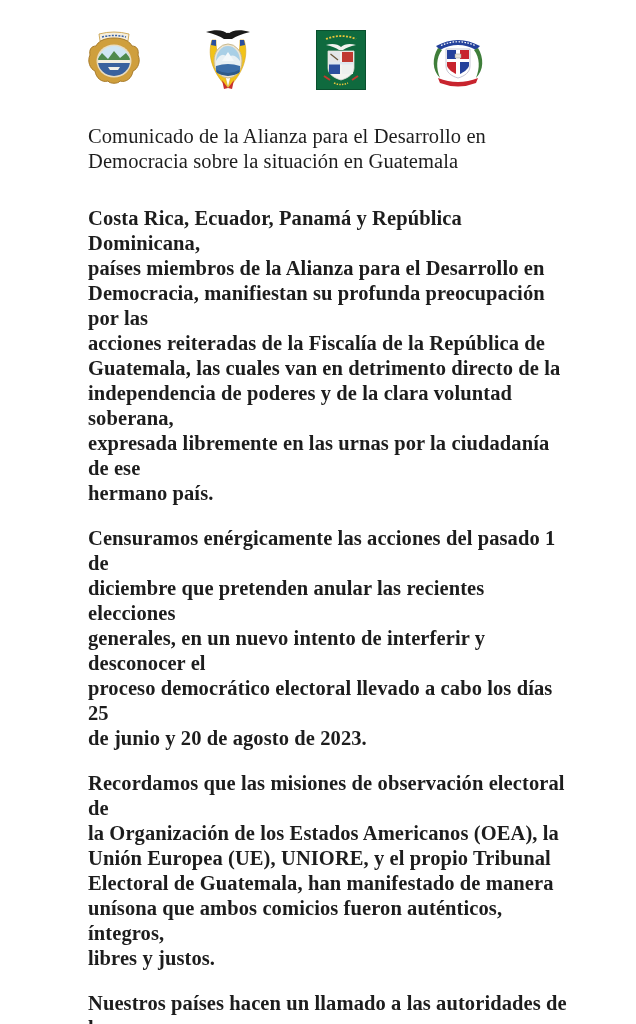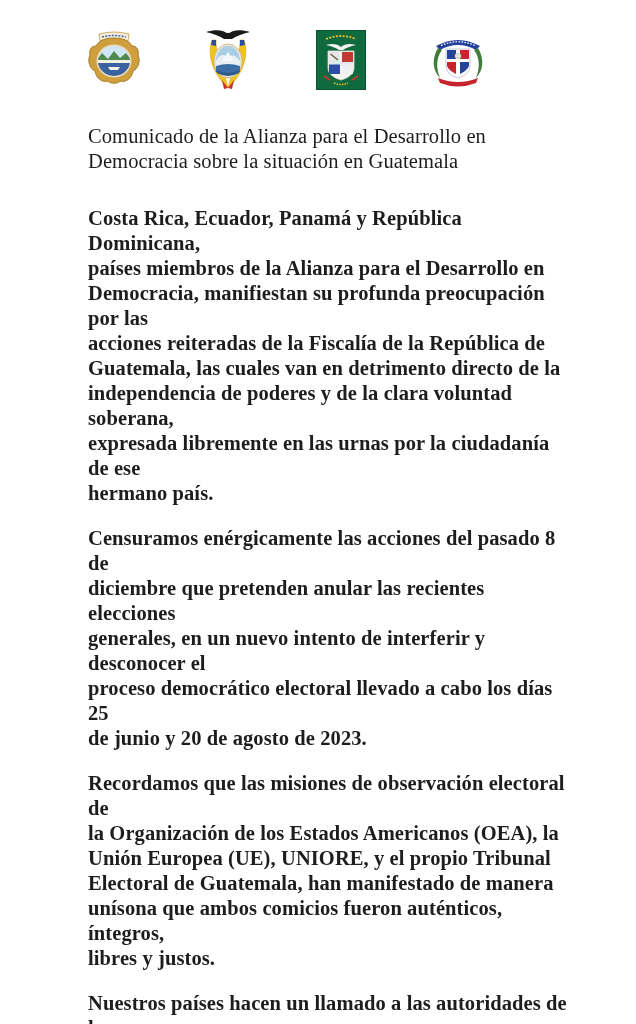--- a/index.html
+++ b/index.html
@@ -134,21 +134,21 @@
     <div class="doc-title">Comunicado de la Alianza para el Desarrollo en
 Democracia sobre la  situación en Guatemala</div>
     <p class="para">Costa Rica, Ecuador, Panamá y República Dominicana,
 países miembros de la Alianza para el Desarrollo en
 Democracia, manifiestan su profunda preocupación por las
 acciones reiteradas de la Fiscalía de la República de
 Guatemala, las cuales van en detrimento directo de la
 independencia de poderes y de la clara voluntad soberana,
 expresada libremente en las urnas por la ciudadanía de ese
 hermano país.</p>
-    <p class="para">Censuramos enérgicamente las  acciones del pasado 8 de
+    <p class="para">Censuramos enérgicamente las  acciones del pasado 1 de
 diciembre que pretenden anular las recientes elecciones
 generales, en un nuevo intento de interferir y desconocer el
 proceso democrático  electoral llevado a cabo los días 25
 de junio y 20 de agosto de 2023.</p>
     <p class="para">Recordamos que las misiones de observación electoral de
 la Organización de los Estados Americanos (OEA), la
 Unión Europea (UE), UNIORE, y el propio Tribunal
 Electoral de Guatemala, han manifestado de manera
 unísona que ambos comicios fueron auténticos, íntegros,
 libres y justos.</p>

